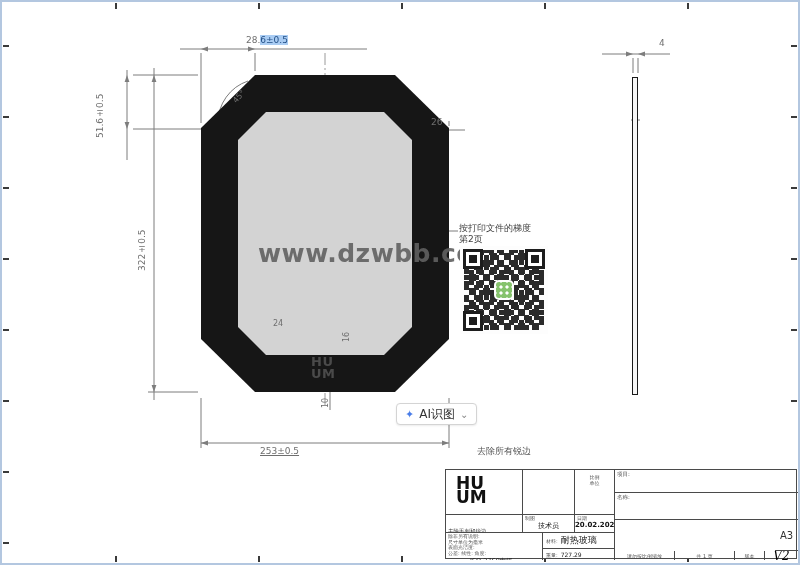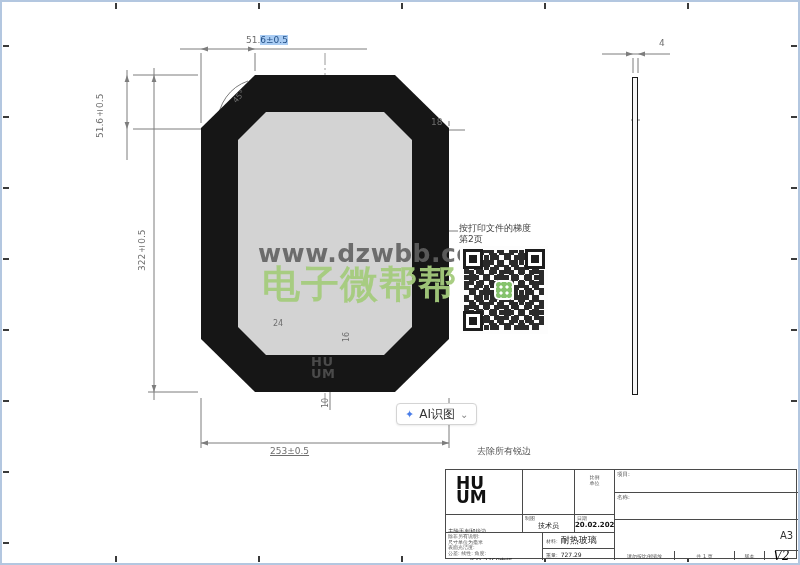--- a/index.html
+++ b/index.html
@@ -147,40 +147,39 @@
     <div class="glass"></div>
     <div class="emboss">
       <div>HU</div>
       <div>UM</div>
     </div>
   </div>
 
   <div class="side-view"></div>
 
   <div class="dim" style="left:244px; top:33px;">
-    <span>51.</span><span class="dim-sel">6±0.5</span>
+    <span>28.</span><span class="dim-sel">6±0.5</span>
   </div>
   <div class="dim v" style="left:93px; top:74px; height:62px;">51.6±0.5</div>
   <div class="dim v" style="left:135px; top:203px; height:66px;">322±0.5</div>
   <div class="dim" style="left:230px; top:90px; transform:rotate(-48deg); font-size:8px;">45°</div>
-  <div class="dim" style="left:429px; top:115px;">18</div>
-  <div class="dim" style="left:268px; top:444px;text-decoration:underline;">253±0.5</div>
+  <div class="dim" style="left:429px; top:115px;">26</div>
+  <div class="dim" style="left:258px; top:444px;text-decoration:underline;">253±0.5</div>
   <div class="dim" style="left:271px; top:317px; font-size:8px;">24</div>
   <div class="dim v" style="left:340px; top:314px; height:26px; font-size:8px;">16</div>
   <div class="dim v" style="left:319px; top:384px; height:22px; font-size:8px;">10</div>
   <div class="dim" style="left:657px; top:36px;">4</div>
 
   <div class="note" style="left:457px; top:221px;">
     <div>按打印文件的梯度</div>
     <div>第2页</div>
   </div>
   <div class="note" style="left:475px; top:444px; color:#555;">去除所有锐边</div>
 
   <div class="wm1">www.dzwbb.com</div>
-  <div class="wm2">电子微帮帮</div>
 
   <div class="qr">
     <div class="pat"></div>
     <div class="qf tl"></div>
     <div class="qf tr"></div>
     <div class="qf bl"></div>
     <div class="qc"></div>
   </div>
 
   <div class="ai-btn">

